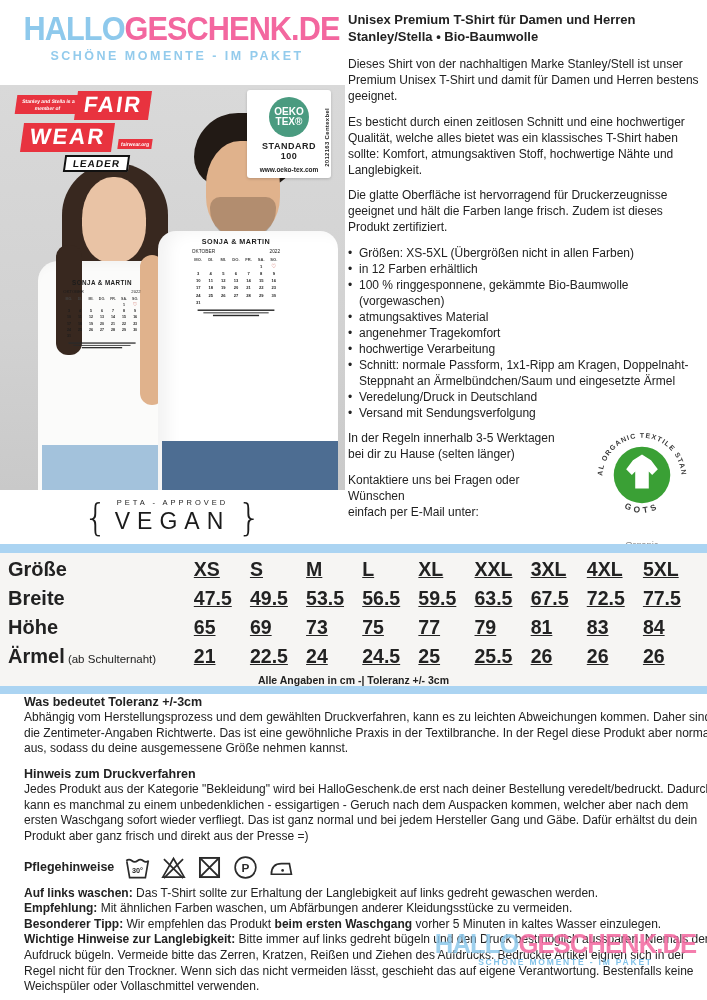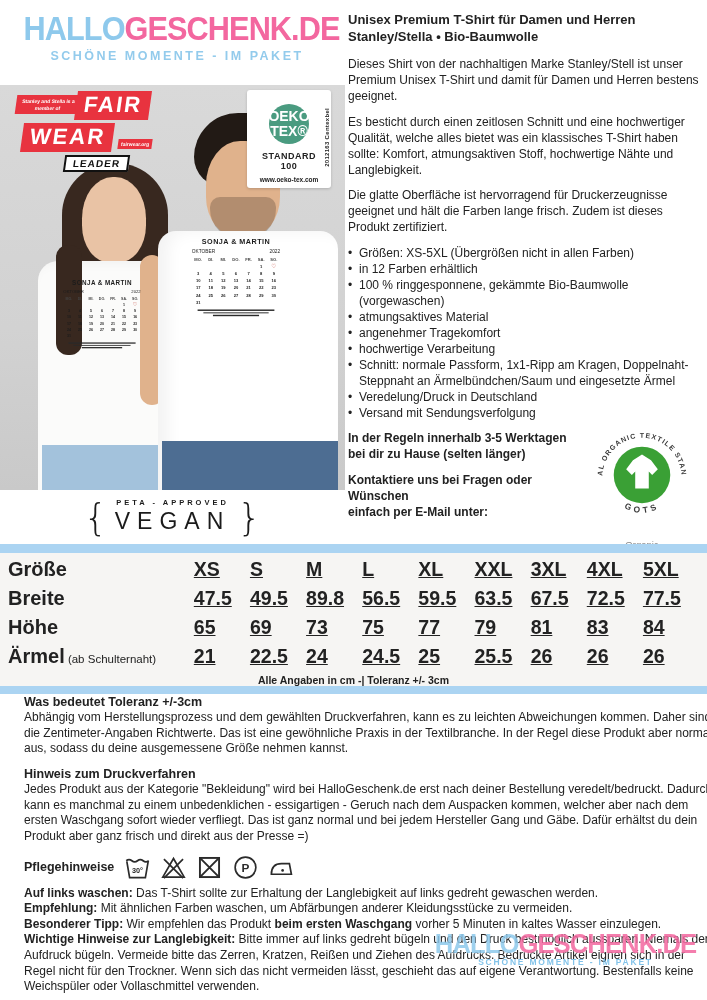--- a/index.html
+++ b/index.html
@@ -15,21 +15,21 @@
   .logo-tag{font-size:12.5px;font-weight:800;color:#93cbec;letter-spacing:2.5px;margin-top:1px;}
 
   
   .rcol{position:absolute;left:348px;top:12px;width:352px;font-size:12px;line-height:1.33;}
   .rc-title{font-weight:700;font-size:13px;line-height:1.3;margin-bottom:11px;}
   .rc-para{margin:0 0 10px;}
   ul.bullets{list-style:none;margin:0 0 9px;padding:0;}
   ul.bullets li{position:relative;padding-left:11px;margin:0;}
   ul.bullets li::before{content:"•";position:absolute;left:0;}
   .rc-bottom{display:flex;justify-content:space-between;align-items:flex-start;}
-  .rc-bottom-left{width:228px;font-weight:bold;}
+  .rc-bottom-left{width:228px;}
   .rc-bottom-left p{margin:0 0 10px;}
   .rc-email{font-weight:700;font-size:12.5px;margin-top:2px;}
 
   
   .gots{width:116px;text-align:center;margin-top:-6px;}
   .gots svg{width:104px;height:118px;display:block;margin:0 auto;}
   .gots-cap{font-size:9.5px;color:#8a8a8a;line-height:1.25;margin-top:-4px;}
 
   
   .photo{position:absolute;left:0;top:85px;width:345px;height:405px;overflow:hidden;
@@ -79,35 +79,35 @@
   .fw-w2{position:absolute;left:8px;top:30px;background:#e8333f;color:#fff;font-weight:800;
          font-size:22px;padding:1px 8px 2px;letter-spacing:2px;transform:skewX(-8deg);}
   .fw-url{position:absolute;left:104px;top:46px;background:#e8333f;color:#fff;font-size:5px;
           font-weight:700;padding:2px 3px;transform:skewX(-8deg);}
   .fw-leader{position:absolute;left:50px;top:62px;background:#fff;border:2.5px solid #111;color:#111;
              font-weight:800;font-size:10px;letter-spacing:1px;padding:1px 7px;transform:skewX(-8deg);}
 
   
   .oeko{position:absolute;right:14px;top:5px;width:76px;background:#fff;border-radius:3px;
         padding:7px 4px 5px;text-align:center;box-shadow:0 1px 3px rgba(0,0,0,.18);}
-  .oeko-circle{width:40px;height:40px;border-radius:50%;background:#4a9b80;color:#fff;margin:7px auto;
+  .oeko-circle{width:40px;height:40px;border-radius:50%;background:#4a9b80;color:#fff;margin:0 auto;
                display:flex;flex-direction:column;align-items:center;justify-content:center;
-               font-weight:800;font-size:14px;line-height:1.05;}
+               font-weight:800;font-size:10px;line-height:1.05;}
   .oeko-standard{font-size:9px;font-weight:800;margin-top:4px;line-height:1.15;letter-spacing:.5px;}
   .oeko-cert{position:absolute;right:1px;top:18px;writing-mode:vertical-rl;transform:rotate(180deg);
              font-size:6px;font-weight:700;letter-spacing:.3px;color:#222;}
   .oeko-url{font-size:6.5px;font-weight:700;margin-top:4px;}
 
   
   .vegan-strip{position:absolute;left:0;top:490px;width:345px;height:53px;background:#fff;
                display:flex;align-items:center;justify-content:center;}
   .vegan{display:flex;align-items:center;gap:7px;color:#1b1b1b;}
   .vegan-brace{font-size:38px;font-weight:300;line-height:1;font-family:"DejaVu Sans",sans-serif;}
   .vegan-mid{text-align:center;}
-  .vegan-top{font-size:7.5px;font-weight:700;letter-spacing:3px;}
+  .vegan-top{font-size:7.5px;font-weight:400;letter-spacing:3px;}
   .vegan-main{font-size:23px;letter-spacing:7px;font-weight:400;margin-top:1px;}
 
   
   .bar{position:absolute;left:0;width:707px;background:#abd4f2;}
   .bar1{top:544px;height:9px;}
   .bar2{top:686px;height:8px;}
 
   
   .size-table{position:absolute;left:0;top:553px;width:707px;height:133px;background:#f6f5f3;
               box-sizing:border-box;padding:5px 8px 0;}
@@ -415,21 +415,21 @@
           <div class="st-val">XL</div>
           <div class="st-val">XXL</div>
           <div class="st-val">3XL</div>
           <div class="st-val">4XL</div>
           <div class="st-val">5XL</div>
         </div>
         <div class="st-row">
           <div class="st-label">Breite</div>
           <div class="st-val">47.5</div>
           <div class="st-val">49.5</div>
-          <div class="st-val">89.8</div>
+          <div class="st-val">53.5</div>
           <div class="st-val">56.5</div>
           <div class="st-val">59.5</div>
           <div class="st-val">63.5</div>
           <div class="st-val">67.5</div>
           <div class="st-val">72.5</div>
           <div class="st-val">77.5</div>
         </div>
         <div class="st-row">
           <div class="st-label">Höhe</div>
           <div class="st-val">65</div>

